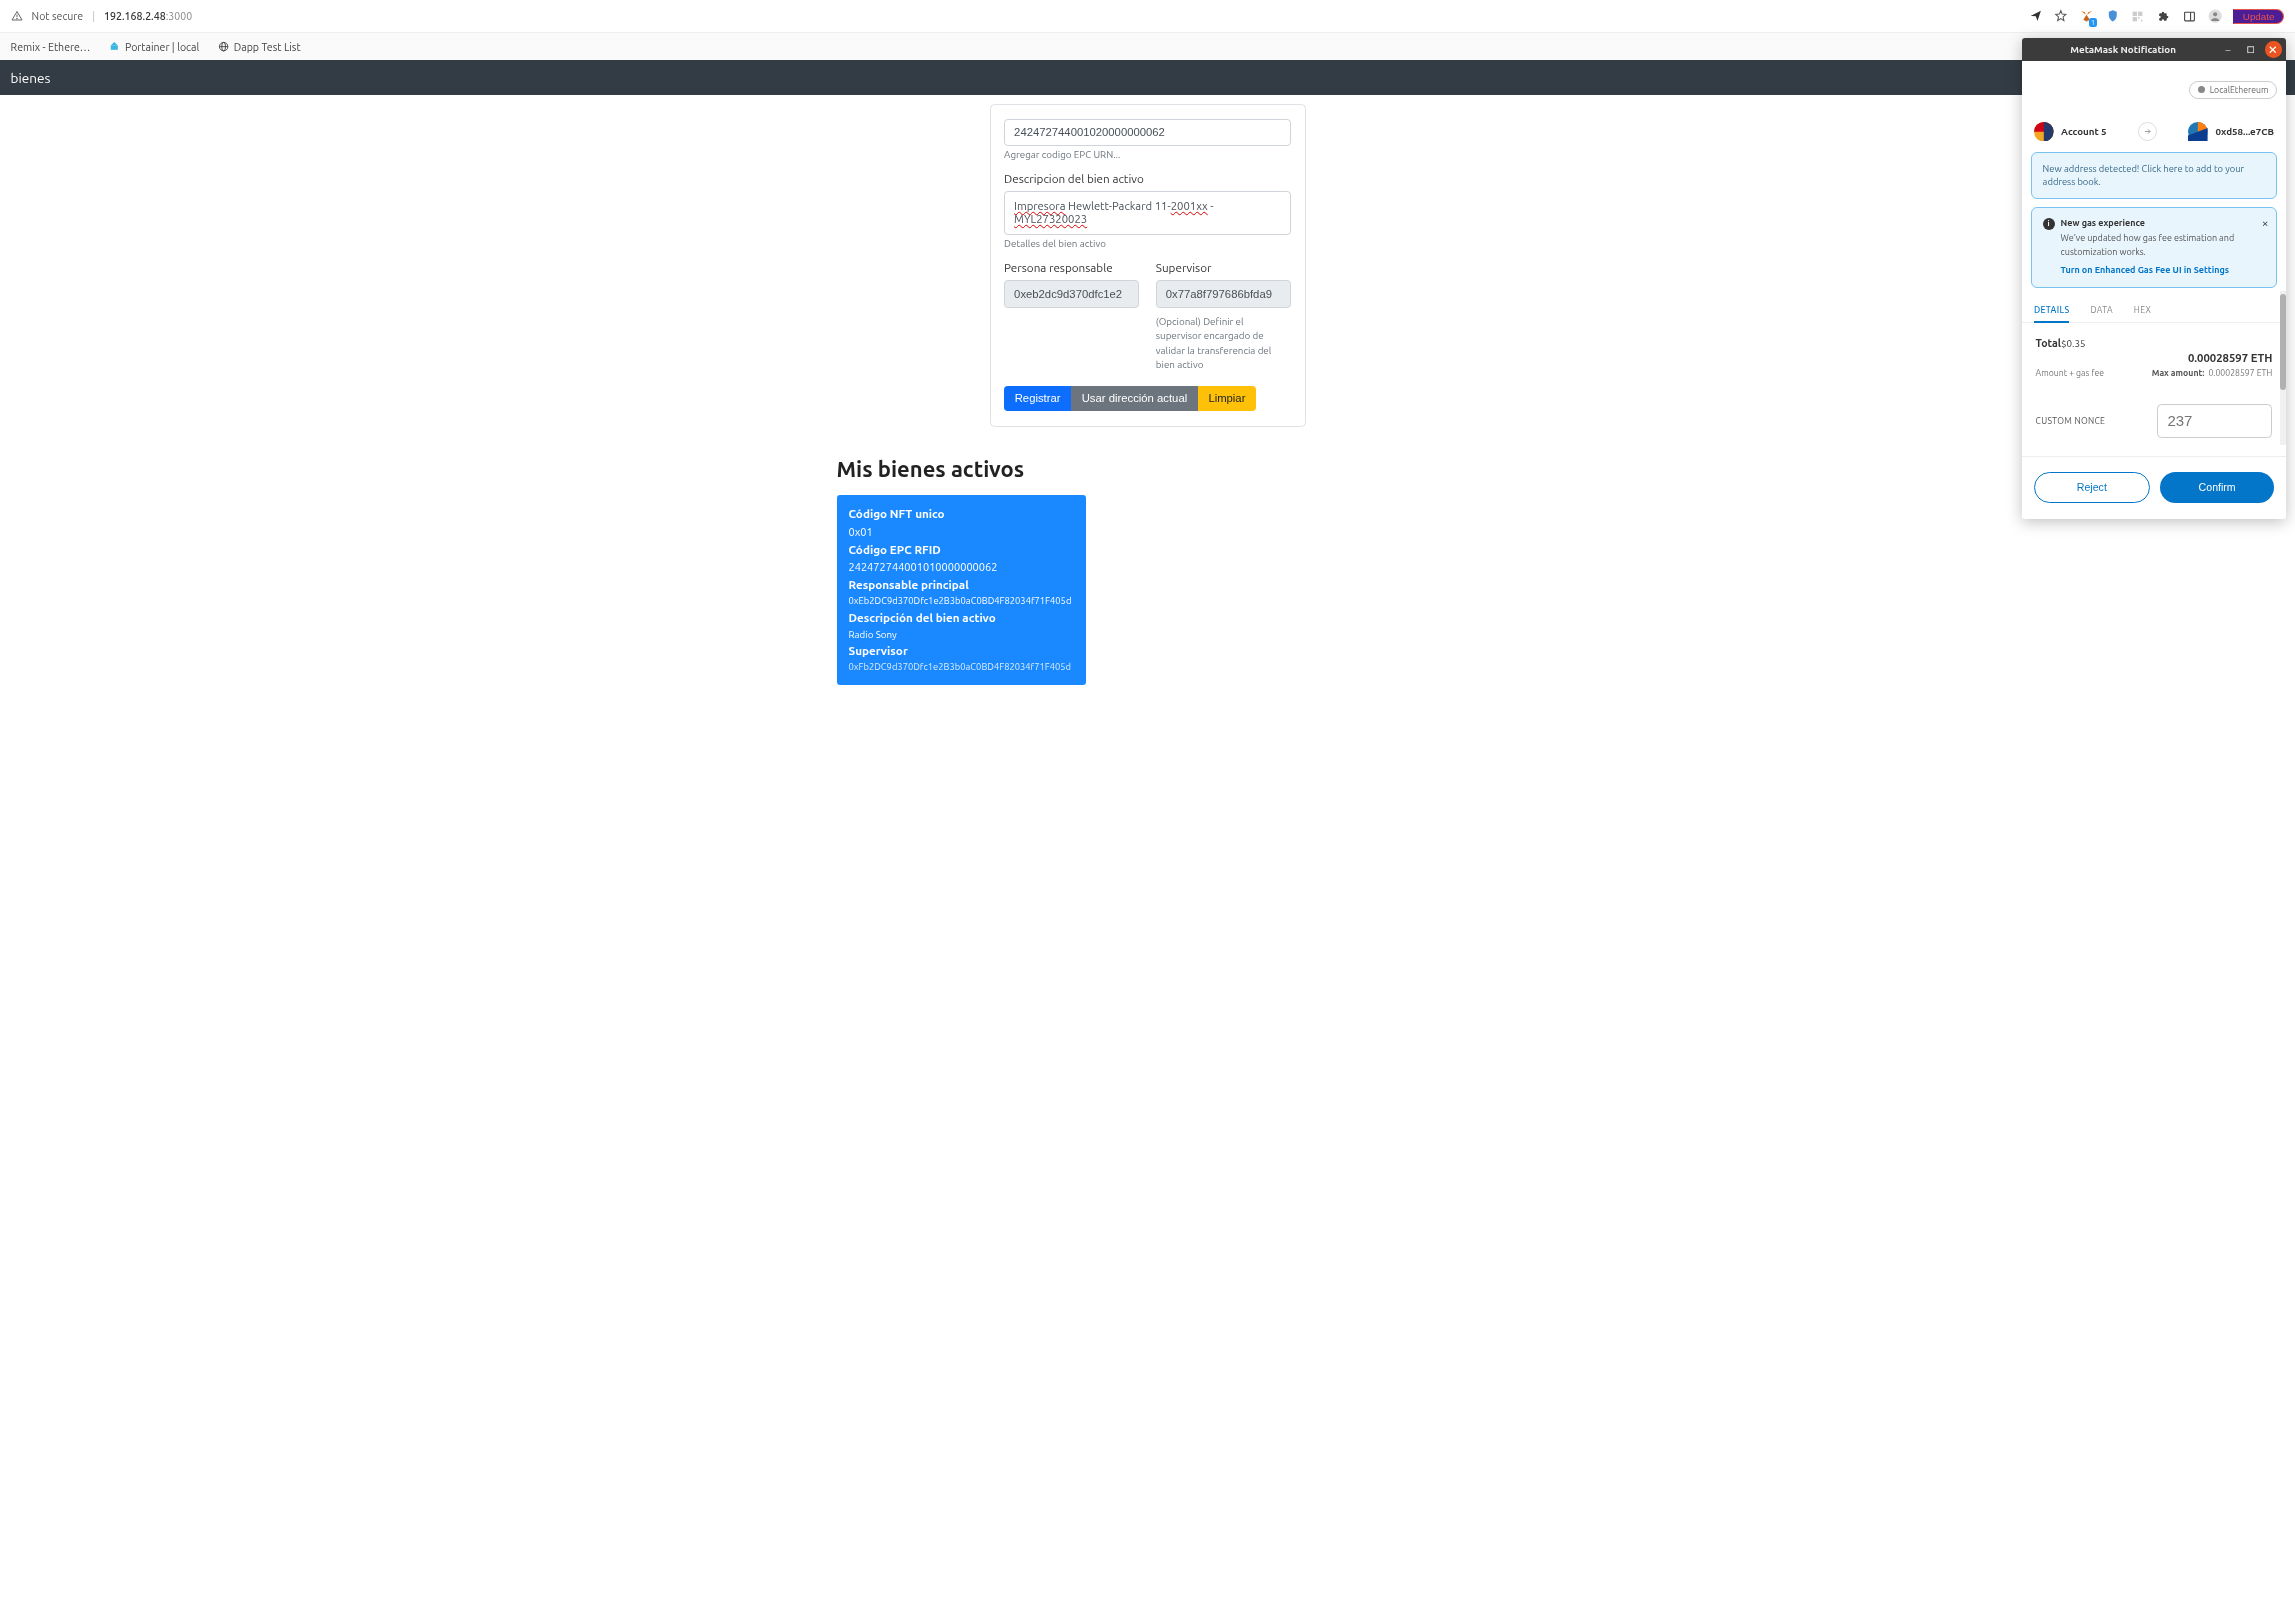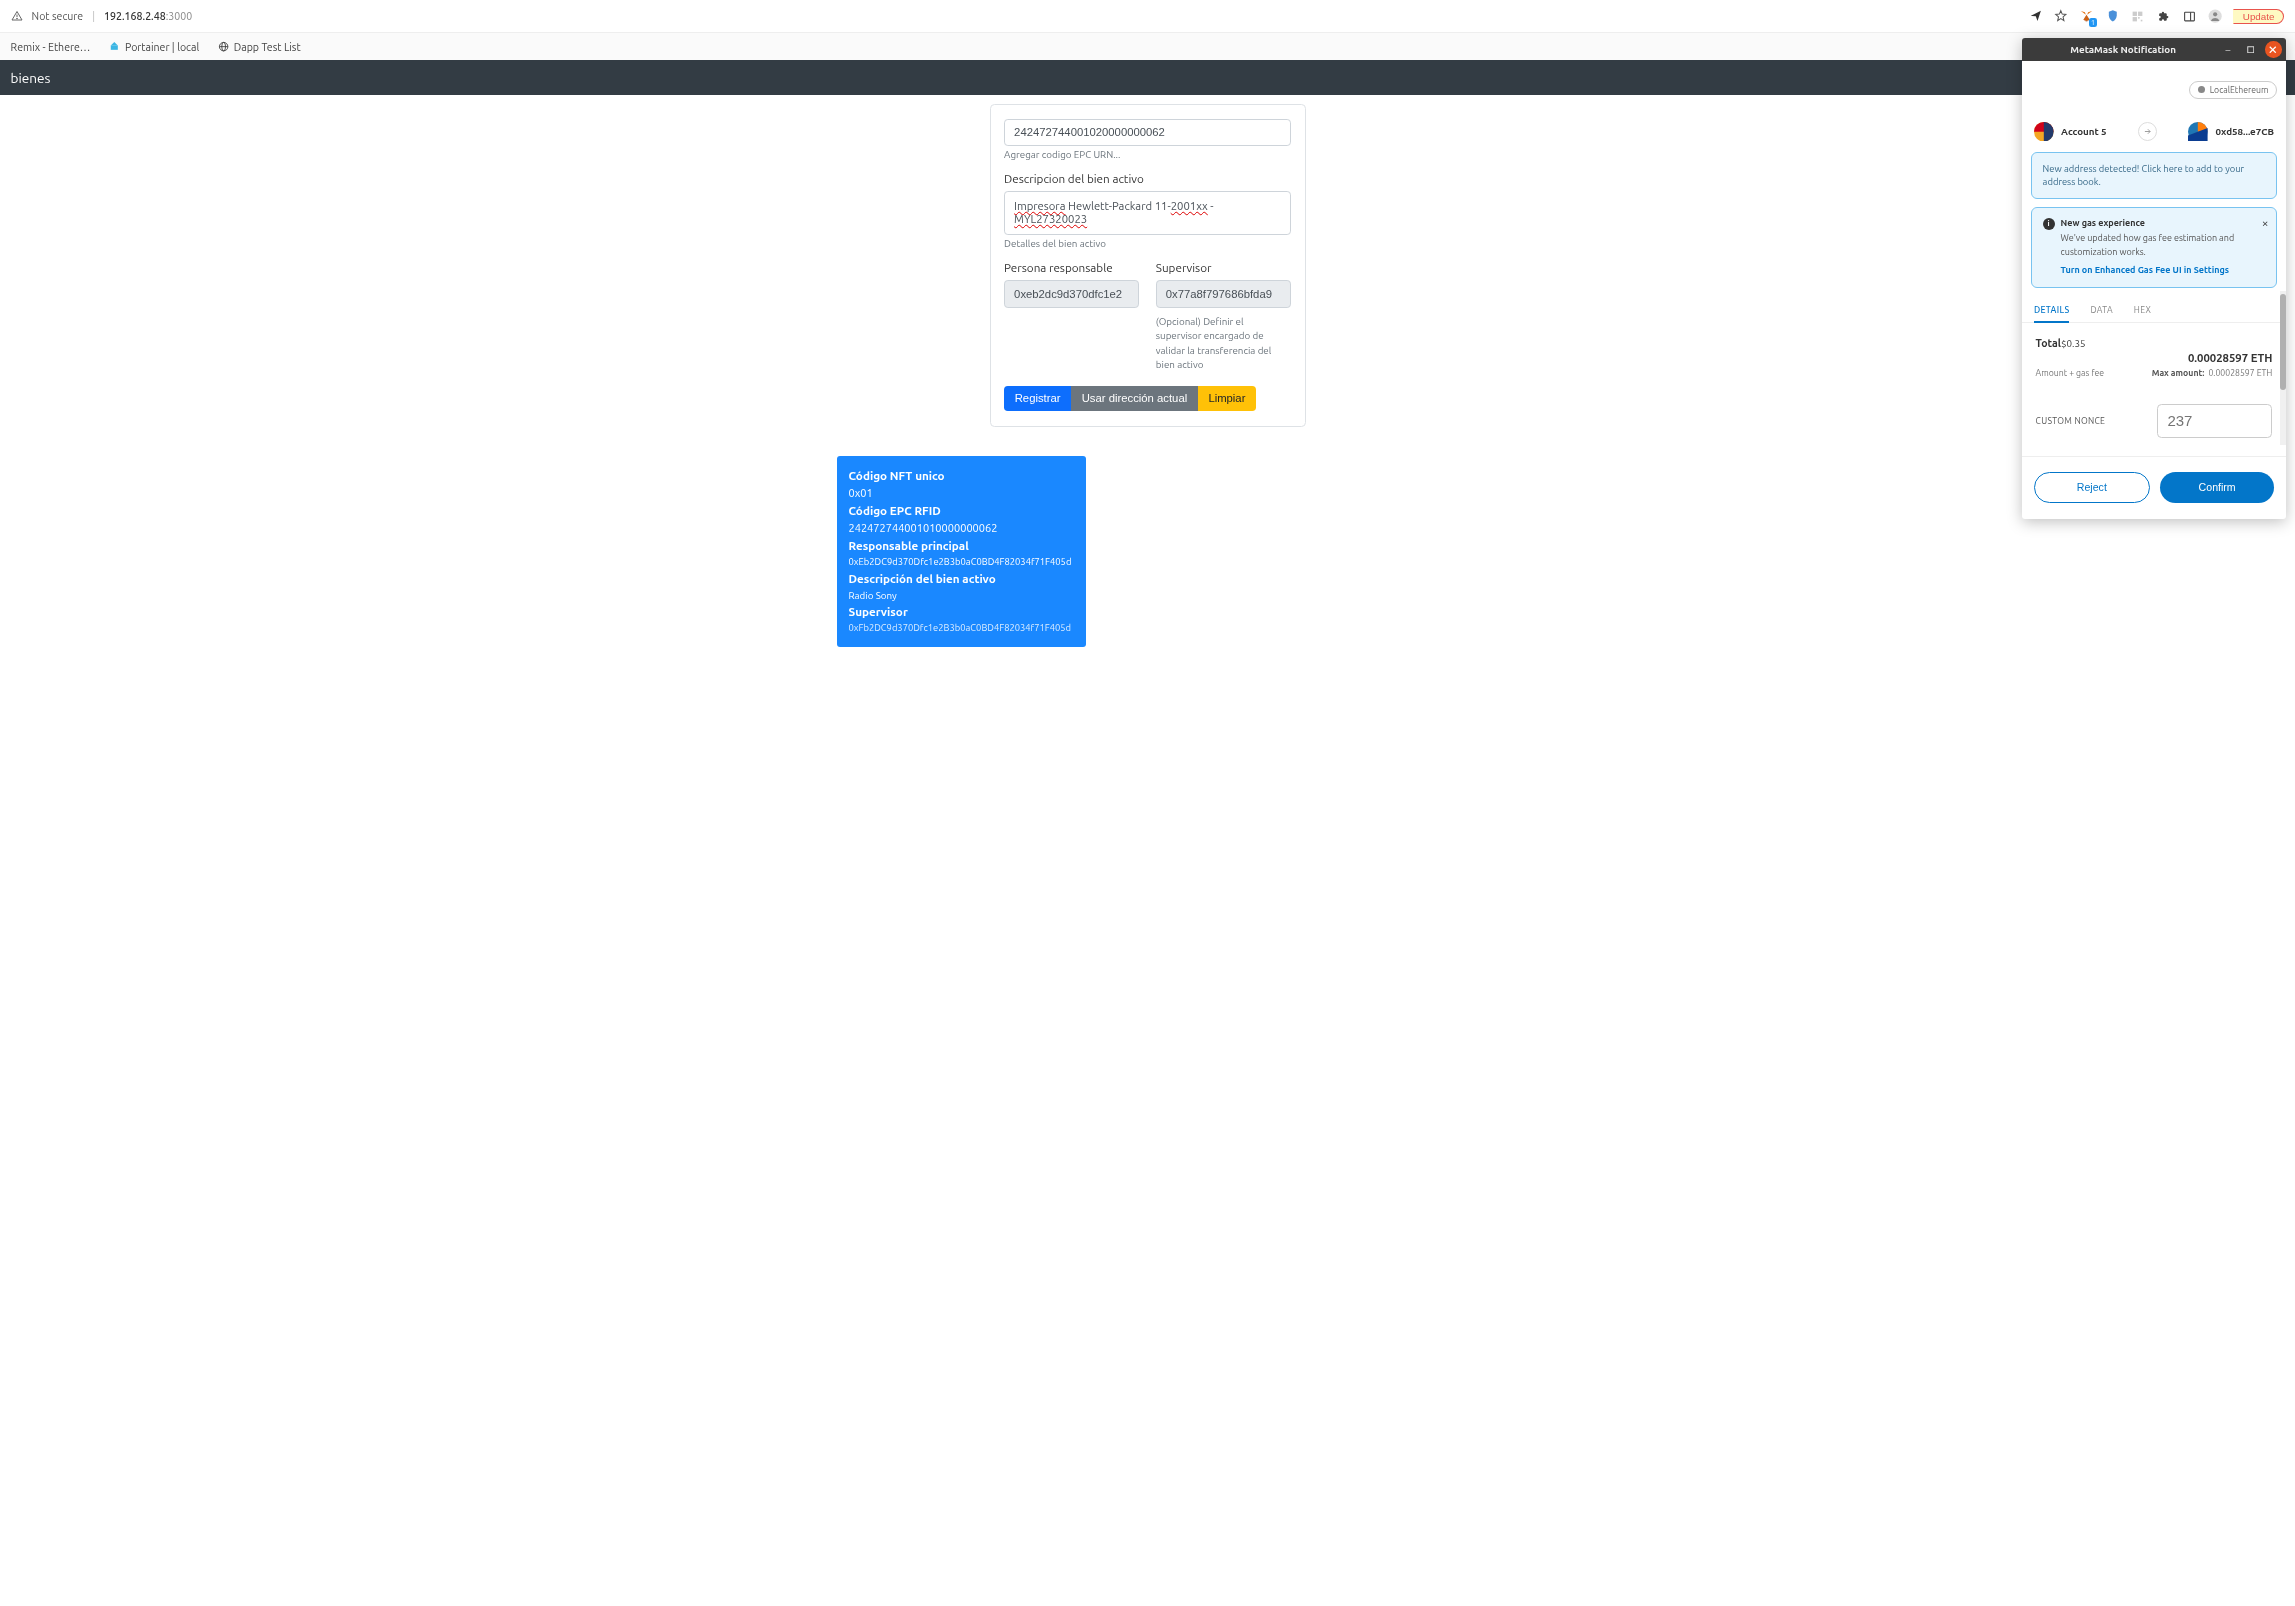--- a/index.html
+++ b/index.html
@@ -8,21 +8,21 @@
     .browser-chrome { height: 33px; display: flex; align-items: center; padding: 0 10.6px; gap: 9px; border-bottom: 0.8px solid #eee; font-size: 10.6px; }
     .warn-icon { color: #666; }
     .not-secure { color: #555; }
     .divider { color: #bbb; }
     .url-host { color: #333; font-weight: 500; }
     .url-port { color: #888; }
     .chrome-right { margin-left: auto; display: flex; align-items: center; gap: 10.6px; }
     .chrome-ico { width: 15px; height: 15px; display: inline-flex; align-items: center; justify-content: center; color: #555; font-size: 12px; }
     .fox-badge { position: relative; }
     .fox-badge .badge { position: absolute; bottom: -3px; right: -3px; background: #2196f3; color: #fff; font-size: 6.8px; padding: 0 2.3px; border-radius: 2.3px; line-height: 9px; }
-    .update-btn { border: 1.1px solid #e8534c; color: #e8534c; padding: 1px 9px; border-radius: 10.6px; font-size: 9.8px; background: #fef9c3; border-left-color: transparent; border-top-left-radius: 0; border-bottom-left-radius: 0; }
+    .update-btn { border: 1.1px solid #e8534c; color: #e8534c; padding: 1px 9px; border-radius: 10.6px; font-size: 9.8px; background: #4c1d95; border-left-color: transparent; border-top-left-radius: 0; border-bottom-left-radius: 0; }
     
     .bookmarks { height: 27px; display: flex; align-items: center; padding: 0 10.6px; gap: 18px; font-size: 10.6px; color: #444; background: #fafafa; }
     .bm-item { display: flex; align-items: flex-start; gap: 4.5px; }
     .bm-ico { width: 12px; height: 12px; display: inline-flex; align-items: center; justify-content: center; font-size: 10.6px; }
     
     .page-banner { background: #333c44; color: #fff; height: 35px; display: flex; align-items: center; padding: 0 10.6px; font-size: 13.6px; }
     
     .page-body { background: #fff; padding: 0 15px; position: relative; height: calc(100vh - 89px); overflow: hidden; }
     
     .form-card { max-width: 316px; margin: 9px auto 0; border: 0.8px solid #dee2e6; border-radius: 4.5px; padding: 13.6px 13.6px 15px; }
@@ -214,20 +214,21 @@
     </div>
 
     <div class="btn-row">
       <button class="btn btn-primary">Registrar</button>
       <button class="btn btn-secondary">Usar dirección actual</button>
       <button class="btn btn-warning">Limpiar</button>
     </div>
   </div>
 
   <div class="assets-section">
+    <h2 class="assets-title">Mis bienes activos</h2>
     <div class="asset-card">
       <div class="lbl">Código NFT unico</div>
       <div>0x01</div>
       <div class="lbl">Código EPC RFID</div>
       <div>242472744001010000000062</div>
       <div class="lbl">Responsable principal</div>
       <div class="val-sm">0xEb2DC9d370Dfc1e2B3b0aC0BD4F82034f71F405d</div>
       <div class="lbl">Descripción del bien activo</div>
       <div style="font-size:9.8px;">Radio Sony</div>
       <div class="lbl">Supervisor</div>

